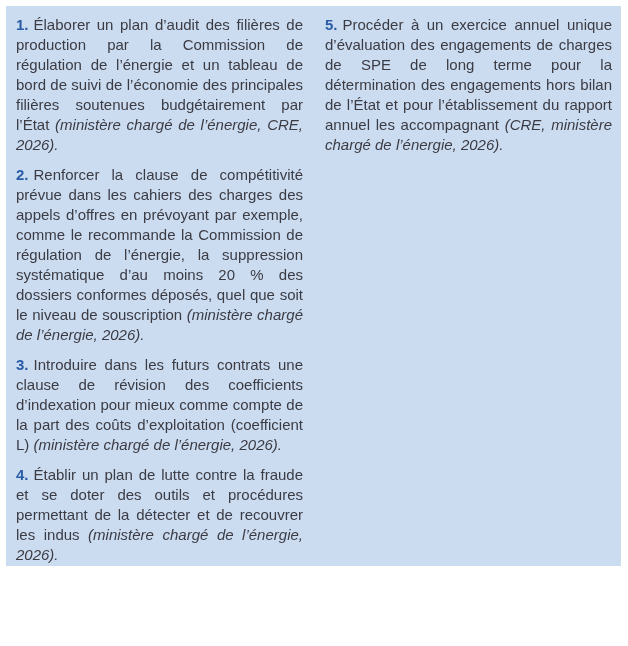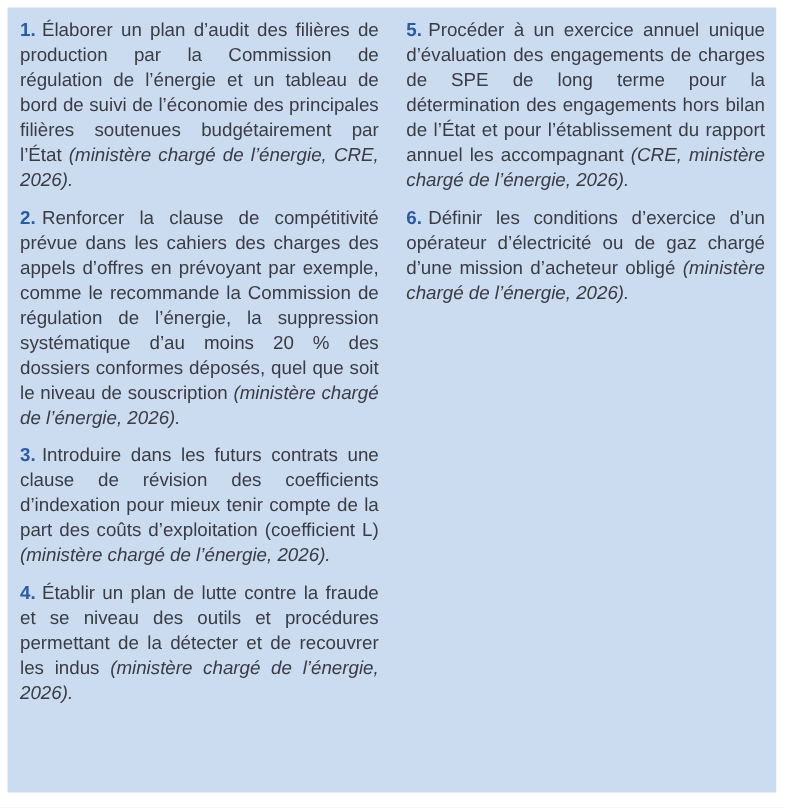--- a/index.html
+++ b/index.html
@@ -9,21 +9,21 @@
     height: 646px;
     background: #ffffff;
     overflow: hidden;
     font-family: "Liberation Sans", "DejaVu Sans", sans-serif;
   }
   .panel {
     position: absolute;
     left: 6px;
     top: 6px;
     width: 615px;
-    height: 628px;
+    height: 560px;
     background: #cbdcf0;
     box-sizing: border-box;
     padding: 9px 9px 9px 10px;
     overflow: hidden;
   }
   .columns {
     display: flex;
     gap: 22px;
     height: 100%;
   }
@@ -54,27 +54,26 @@
 <body>
 
 <div class="panel">
   <div class="columns">
 
     <div class="col">
       <p class="rec"><span class="num">1.</span><span>Élaborer un plan d’audit des filières de production par la Commission de régulation de l’énergie et un tableau de bord de suivi de l’économie des principales filières soutenues budgétairement par l’État </span><span class="cite">(ministère chargé de l’énergie, CRE, 2026).</span></p>
 
       <p class="rec"><span class="num">2.</span><span>Renforcer la clause de compétitivité prévue dans les cahiers des charges des appels d’offres en prévoyant par exemple, comme le recommande la Commission de régulation de l’énergie, la suppression systématique d’au moins 20 % des dossiers conformes déposés, quel que soit le niveau de souscription </span><span class="cite">(ministère chargé de l’énergie, 2026).</span></p>
 
-      <p class="rec"><span class="num">3.</span><span>Introduire dans les futurs contrats une clause de révision des coefficients d’indexation pour mieux tenir compte de la part des coûts d’exploitation (coefficient L) </span><span class="cite">(ministère chargé de l’énergie, 2026).</span></p>
+      <p class="rec"><span class="num">3.</span><span>Introduire dans les futurs contrats une clause de révision des coefficients d’indexation pour mieux comme compte de la part des coûts d’exploitation (coefficient L) </span><span class="cite">(ministère chargé de l’énergie, 2026).</span></p>
 
-      <p class="rec"><span class="num">4.</span><span>Établir un plan de lutte contre la fraude et se niveau des outils et procédures permettant de la détecter et de recouvrer les indus </span><span class="cite">(ministère chargé de l’énergie, 2026).</span></p>
+      <p class="rec"><span class="num">4.</span><span>Établir un plan de lutte contre la fraude et se doter des outils et procédures permettant de la détecter et de recouvrer les indus </span><span class="cite">(ministère chargé de l’énergie, 2026).</span></p>
     </div>
 
     <div class="col">
       <p class="rec"><span class="num">5.</span><span>Procéder à un exercice annuel unique d’évaluation des engagements de charges de SPE de long terme pour la détermination des engagements hors bilan de l’État et pour l’établissement du rapport annuel les accompagnant </span><span class="cite">(CRE, ministère chargé de l’énergie, 2026).</span></p>
 
-      <p class="rec"><span class="num">6.</span><span>Définir les conditions d’exercice d’un opérateur d’électricité ou de gaz chargé d’une mission d’acheteur obligé </span><span class="cite">(ministère chargé de l’énergie, 2026).</span></p>
 
 
     </div>
 
   </div>
 </div>
 
 </body></html>

